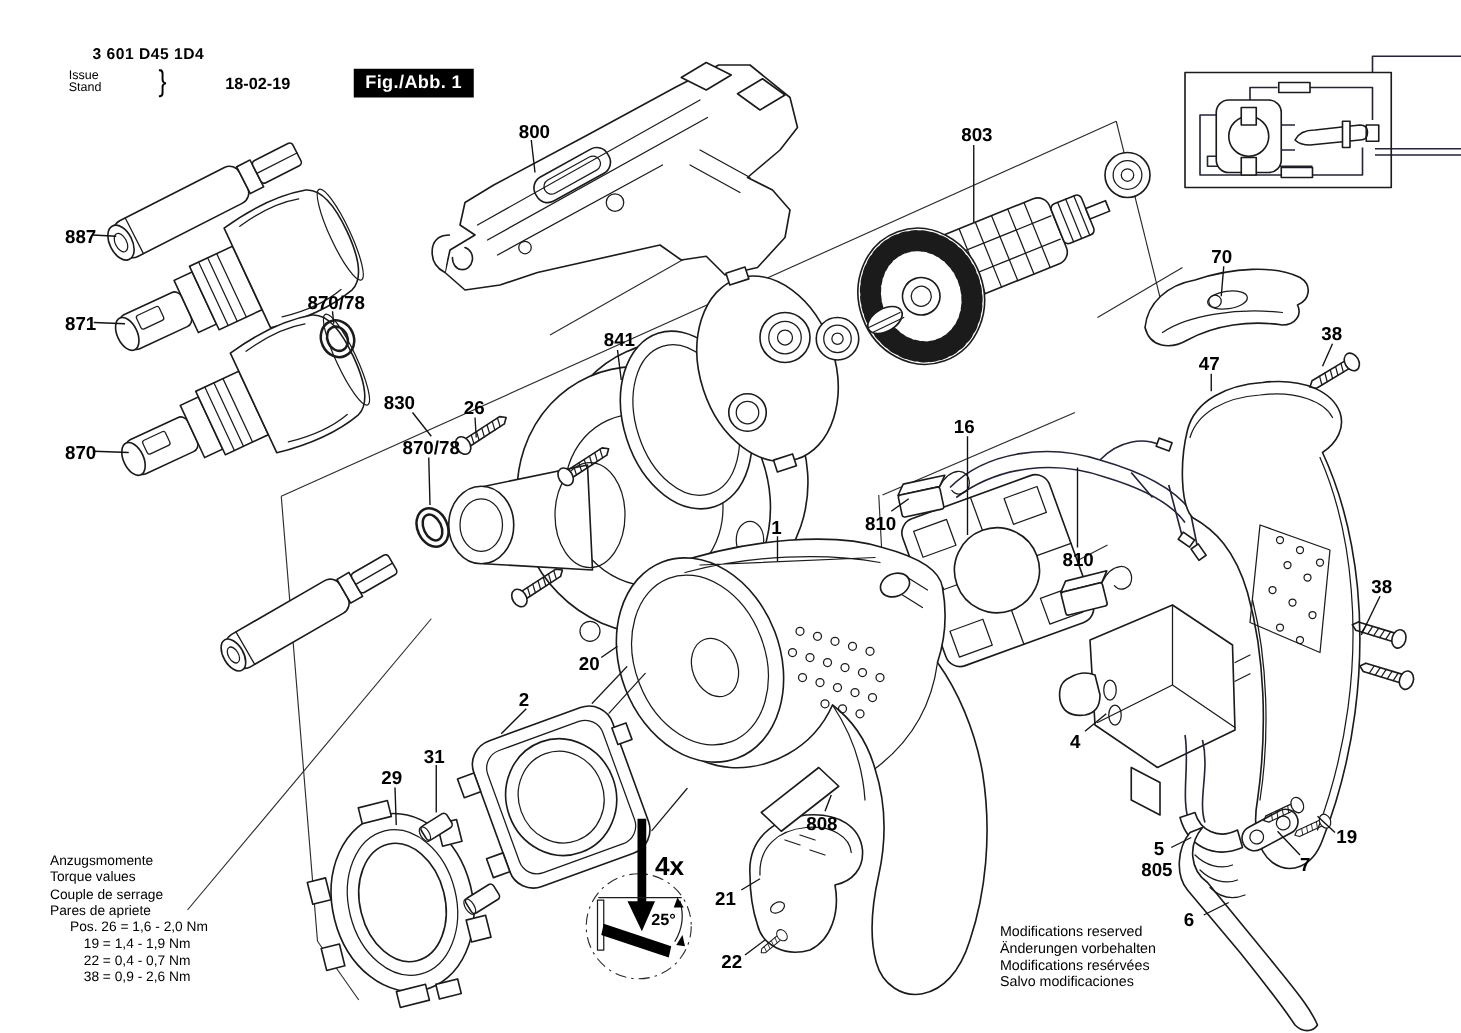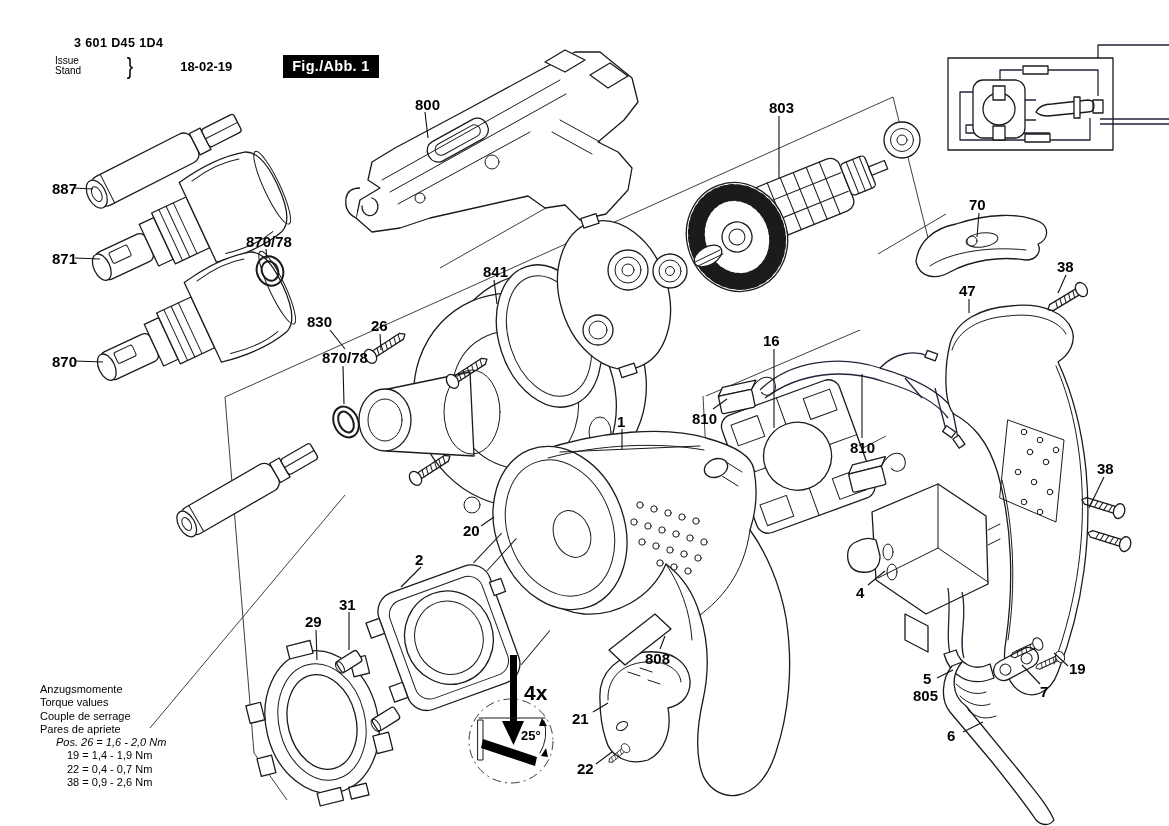--- a/index.html
+++ b/index.html
@@ -9,21 +9,21 @@
   
   .title-block{position:absolute;left:55px;top:36px;}
   .pn{font-size:12.5px;font-weight:bold;letter-spacing:.4px;margin-left:19px;}
   .issue-row{display:flex;align-items:center;margin-top:2px;gap:44px;}
   .issue-col{font-size:10px;line-height:10.5px;}
   .brace{font-size:24px;font-weight:400;margin:0 2px 0 1px;transform:scaleX(.8);}
   .idate{font-size:13px;font-weight:bold;margin-right:7px;}
   .figbox{background:#000;color:#fff;font-size:14.5px;font-weight:bold;
           padding:3px 9px 4px 9px;letter-spacing:.3px;}
   .torque{position:absolute;left:40px;top:683px;font-size:11px;line-height:13.3px;}
-  .torque .v1{padding-left:16px;font-style:italic;}
+  .torque .v1{padding-left:16px;}
   .torque .vind{padding-left:27px;}
   .mods{position:absolute;left:800px;top:740px;font-size:11.4px;line-height:13.3px;}
   
   .p{fill:#fff;stroke:#1b1b1b;stroke-width:1.3;stroke-linejoin:round;}
   .o{fill:none;stroke:#1b1b1b;stroke-width:1.3;stroke-linejoin:round;stroke-linecap:round;}
   .d{fill:none;stroke:#1b1b1b;stroke-width:1;stroke-linejoin:round;stroke-linecap:round;}
   .c{fill:none;stroke:#2a2a2a;stroke-width:.9;}
   .ld{fill:none;stroke:#111;stroke-width:1.1;}
   .co{font:bold 15px "Liberation Sans",sans-serif;fill:#000;}
   .co-big{font:bold 21px "Liberation Sans",sans-serif;fill:#000;}
@@ -523,14 +523,20 @@
     <div>Anzugsmomente</div>
     <div>Torque values</div>
     <div>Couple de serrage</div>
     <div>Pares de apriete</div>
     <div class="v1">Pos. 26 = 1,6 - 2,0 Nm</div>
     <div class="vind">19 = 1,4 - 1,9 Nm</div>
     <div class="vind">22 = 0,4 - 0,7 Nm</div>
     <div class="vind">38 = 0,9 - 2,6 Nm</div>
   </div>
 
+  <div class="mods">
+    <div>Modifications reserved</div>
+    <div>Änderungen vorbehalten</div>
+    <div>Modifications resérvées</div>
+    <div>Salvo modificaciones</div>
+  </div>
 
 </div>
 
 </body></html>

